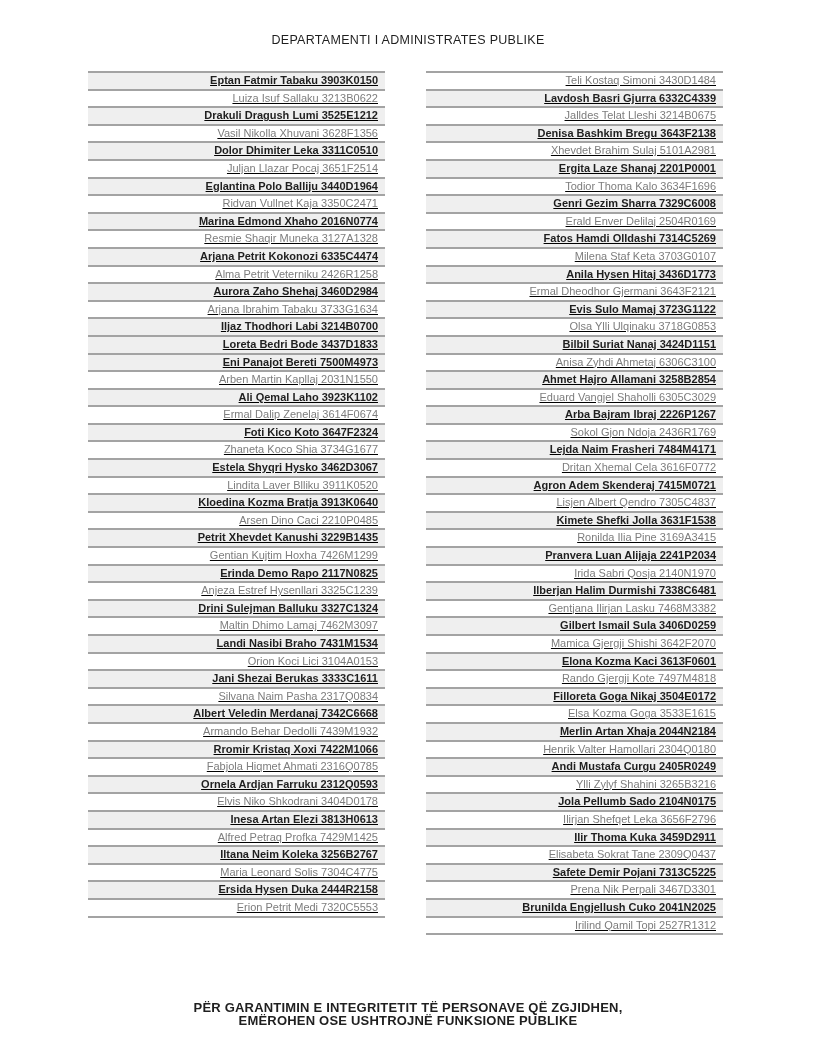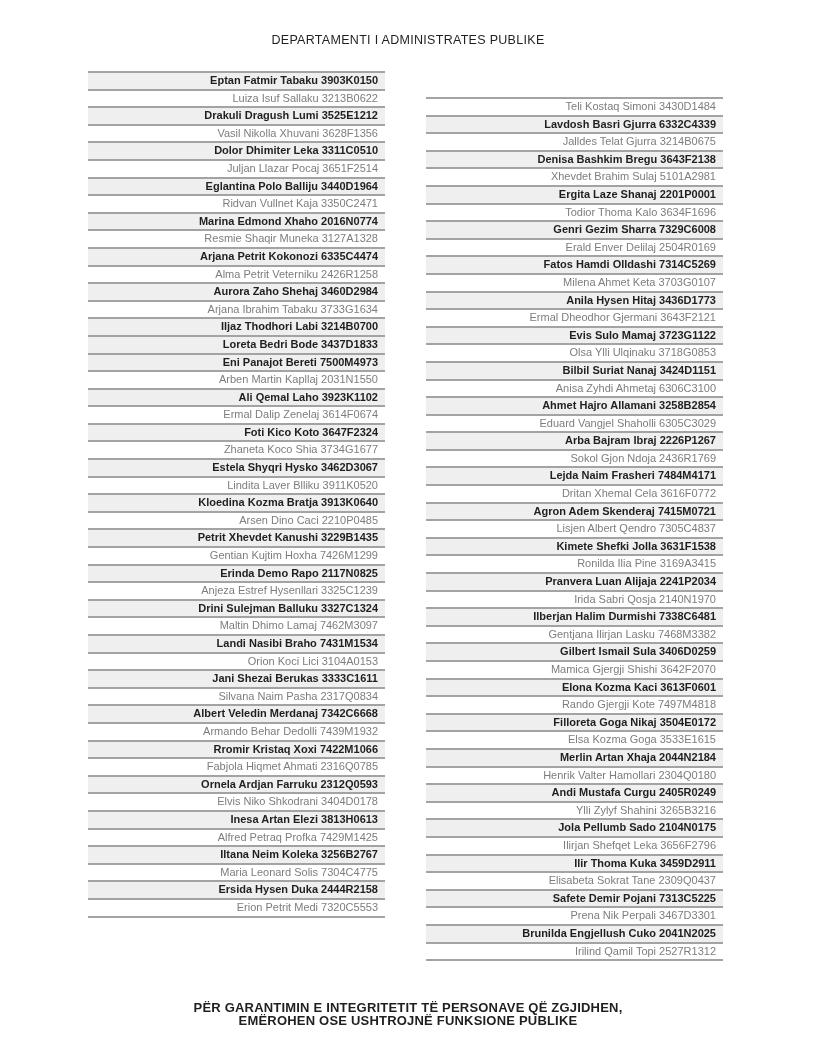--- a/index.html
+++ b/index.html
@@ -24,28 +24,28 @@
     font-size: 12.5px;
     letter-spacing: 0.3px;
     color: var(--emphasis-text, #1f1f1f);
   }
   .lists {
     position: absolute;
     top: 71px;
     left: 88px;
     width: 640px;
     display: flex;
+    text-decoration: underline;
   }
   .col {
     width: 297px;
     border-top: 2px solid var(--row-border, #a3a3a3);
   }
   .col + .col {
     margin-left: 41px;
-    margin-top: 26px;
   }
   .row {
     height: 15.6px;
     line-height: 15.6px;
     border-bottom: 2px solid var(--row-border, #a3a3a3);
     text-align: right;
     padding-right: 7px;
     box-sizing: content-box;
     font-size: 11px;
     white-space: nowrap;
@@ -127,29 +127,29 @@
         <div class="row shaded">Inesa Artan Elezi 3813H0613</div>
         <div class="row plain">Alfred Petraq Profka 7429M1425</div>
         <div class="row shaded">Iltana Neim Koleka 3256B2767</div>
         <div class="row plain">Maria Leonard Solis 7304C4775</div>
         <div class="row shaded">Ersida Hysen Duka 2444R2158</div>
         <div class="row plain">Erion Petrit Medi 7320C5553</div>
       </div>
     <div class="col" id="col-right">
         <div class="row plain">Teli Kostaq Simoni 3430D1484</div>
         <div class="row shaded">Lavdosh Basri Gjurra 6332C4339</div>
-        <div class="row plain">Jalldes Telat Gjurra 3214B0675</div>
+        <div class="row plain">Jalldes Telat Lleshi 3214B0675</div>
         <div class="row shaded">Denisa Bashkim Bregu 3643F2138</div>
         <div class="row plain">Xhevdet Brahim Sulaj 5101A2981</div>
         <div class="row shaded">Ergita Laze Shanaj 2201P0001</div>
         <div class="row plain">Todior Thoma Kalo 3634F1696</div>
         <div class="row shaded">Genri Gezim Sharra 7329C6008</div>
         <div class="row plain">Erald Enver Delilaj 2504R0169</div>
         <div class="row shaded">Fatos Hamdi Olldashi 7314C5269</div>
-        <div class="row plain">Milena Ahmet Keta 3703G0107</div>
+        <div class="row plain">Milena Staf Keta 3703G0107</div>
         <div class="row shaded">Anila Hysen Hitaj 3436D1773</div>
         <div class="row plain">Ermal Dheodhor Gjermani 3643F2121</div>
         <div class="row shaded">Evis Sulo Mamaj 3723G1122</div>
         <div class="row plain">Olsa Ylli Ulqinaku 3718G0853</div>
         <div class="row shaded">Bilbil Suriat Nanaj 3424D1151</div>
         <div class="row plain">Anisa Zyhdi Ahmetaj 6306C3100</div>
         <div class="row shaded">Ahmet Hajro Allamani 3258B2854</div>
         <div class="row plain">Eduard Vangjel Shaholli 6305C3029</div>
         <div class="row shaded">Arba Bajram Ibraj 2226P1267</div>
         <div class="row plain">Sokol Gjon Ndoja 2436R1769</div>

